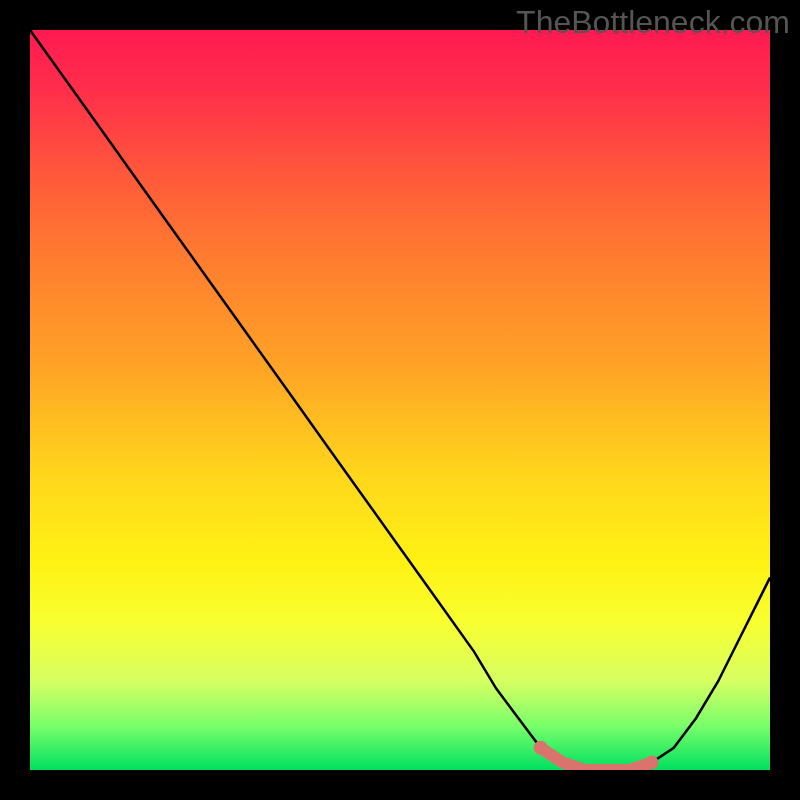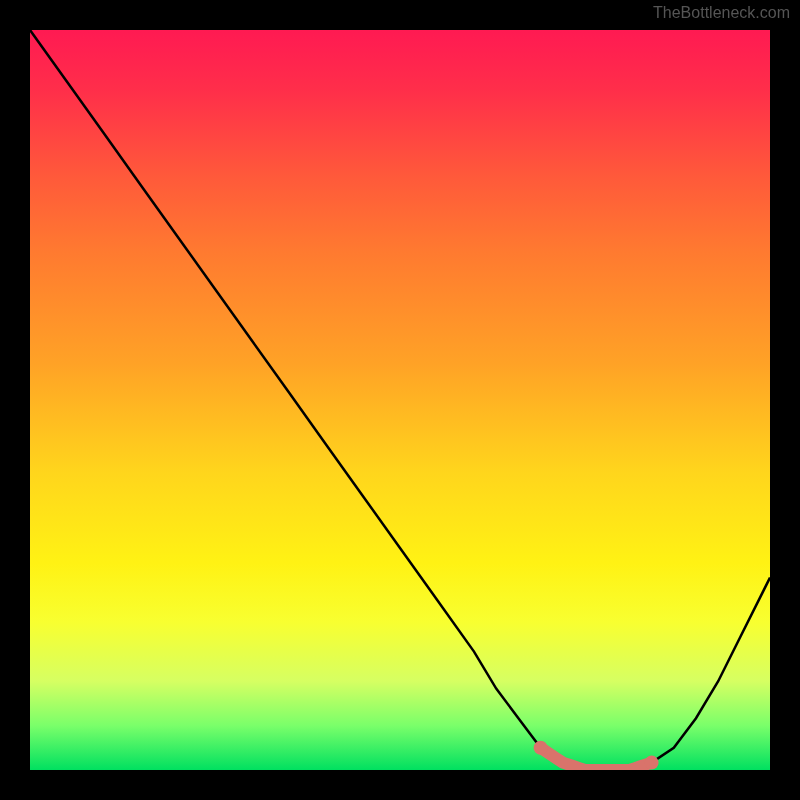--- a/index.html
+++ b/index.html
@@ -9,21 +9,21 @@
     background: #000;
     position: relative;
     font-family: Arial, sans-serif;
     overflow: hidden;
   }
   .watermark {
     position: absolute;
     top: 4px;
     right: 10px;
     color: #555;
-    font-size: 16px;
+    font-size: 32px;
     font-weight: 500;
     z-index: 10;
   }
   .plot-area {
     position: absolute;
     left: 30px;
     top: 30px;
     width: 740px;
     height: 740px;
     overflow: hidden;

